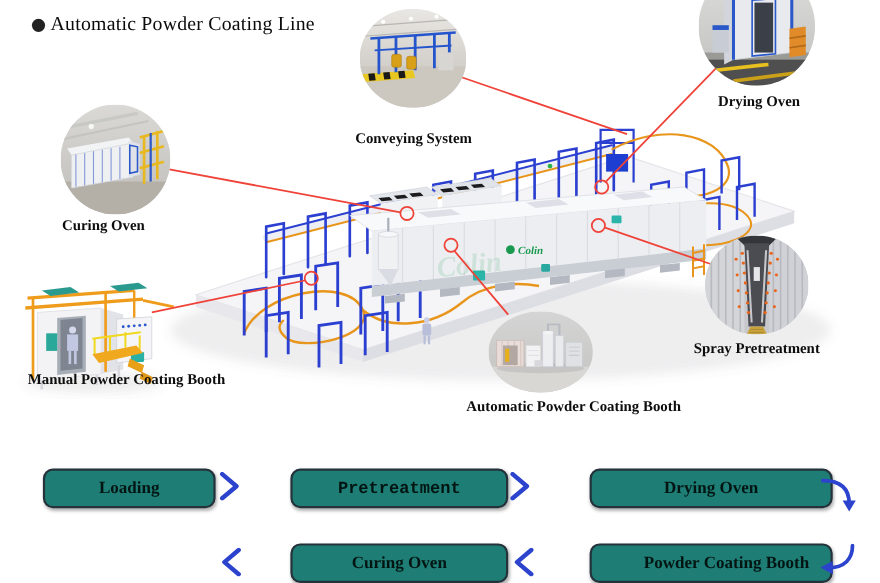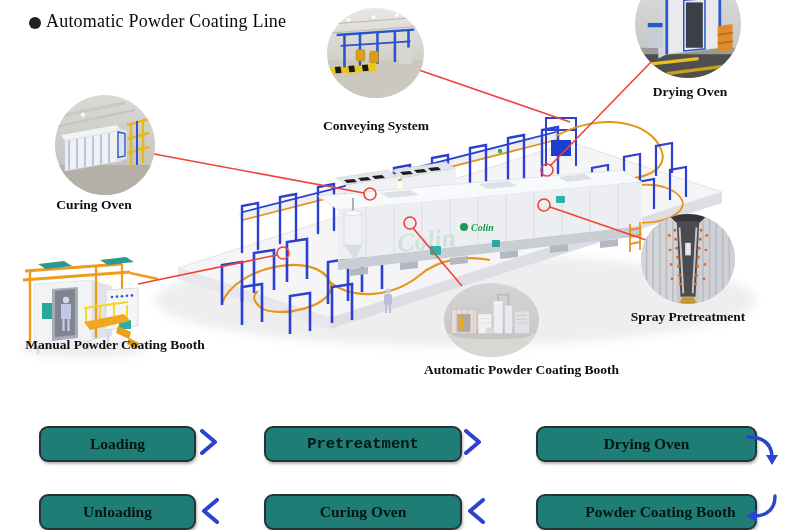--- a/index.html
+++ b/index.html
@@ -396,21 +396,20 @@
   <div class="callout-label" style="left:296px;top:118px;width:160px;">Conveying System</div>
   <div class="callout-label" style="left:630px;top:84px;width:120px;">Drying Oven</div>
   <div class="callout-label" style="left:34px;top:197px;width:120px;">Curing Oven</div>
   <div class="callout-label" style="left:411px;top:362px;width:221px;">Automatic Powder Coating Booth</div>
   <div class="callout-label" style="left:607px;top:309px;width:162px;">Spray Pretreatment</div>
   <div class="callout-label" style="left:12px;top:337px;width:206px;">Manual Powder Coating Booth</div>
 
   <div class="flow-btn" style="left:15px;top:426px;width:157px;height:36px;">Loading</div>
   <div class="flow-btn" style="left:240px;top:426px;width:198px;height:36px;font-family:Liberation Mono, monospace;">Pretreatment</div>
   <div class="flow-btn" style="left:512px;top:426px;width:221px;height:36px;">Drying Oven</div>
-  <div class="flow-btn" style="left:15px;top:494px;width:157px;height:36px;">Unloading</div>
   <div class="flow-btn" style="left:240px;top:494px;width:198px;height:36px;">Curing Oven</div>
   <div class="flow-btn" style="left:512px;top:494px;width:221px;height:36px;padding-left:28px;">Powder Coating Booth</div>
 
   <svg class="flow-arrow" style="left:199px;top:429px;" width="20" height="26" viewBox="0 0 20 26">
     <path d="M3,2 L16,13 L3,24" stroke="#2B43CD" stroke-width="4" fill="none" stroke-linecap="round" stroke-linejoin="round"></path>
   </svg>
   <svg class="flow-arrow" style="left:463px;top:429px;" width="20" height="26" viewBox="0 0 20 26">
     <path d="M3,2 L16,13 L3,24" stroke="#2B43CD" stroke-width="4" fill="none" stroke-linecap="round" stroke-linejoin="round"></path>
   </svg>
   <svg class="flow-arrow" style="left:200px;top:498px;" width="20" height="26" viewBox="0 0 20 26">

